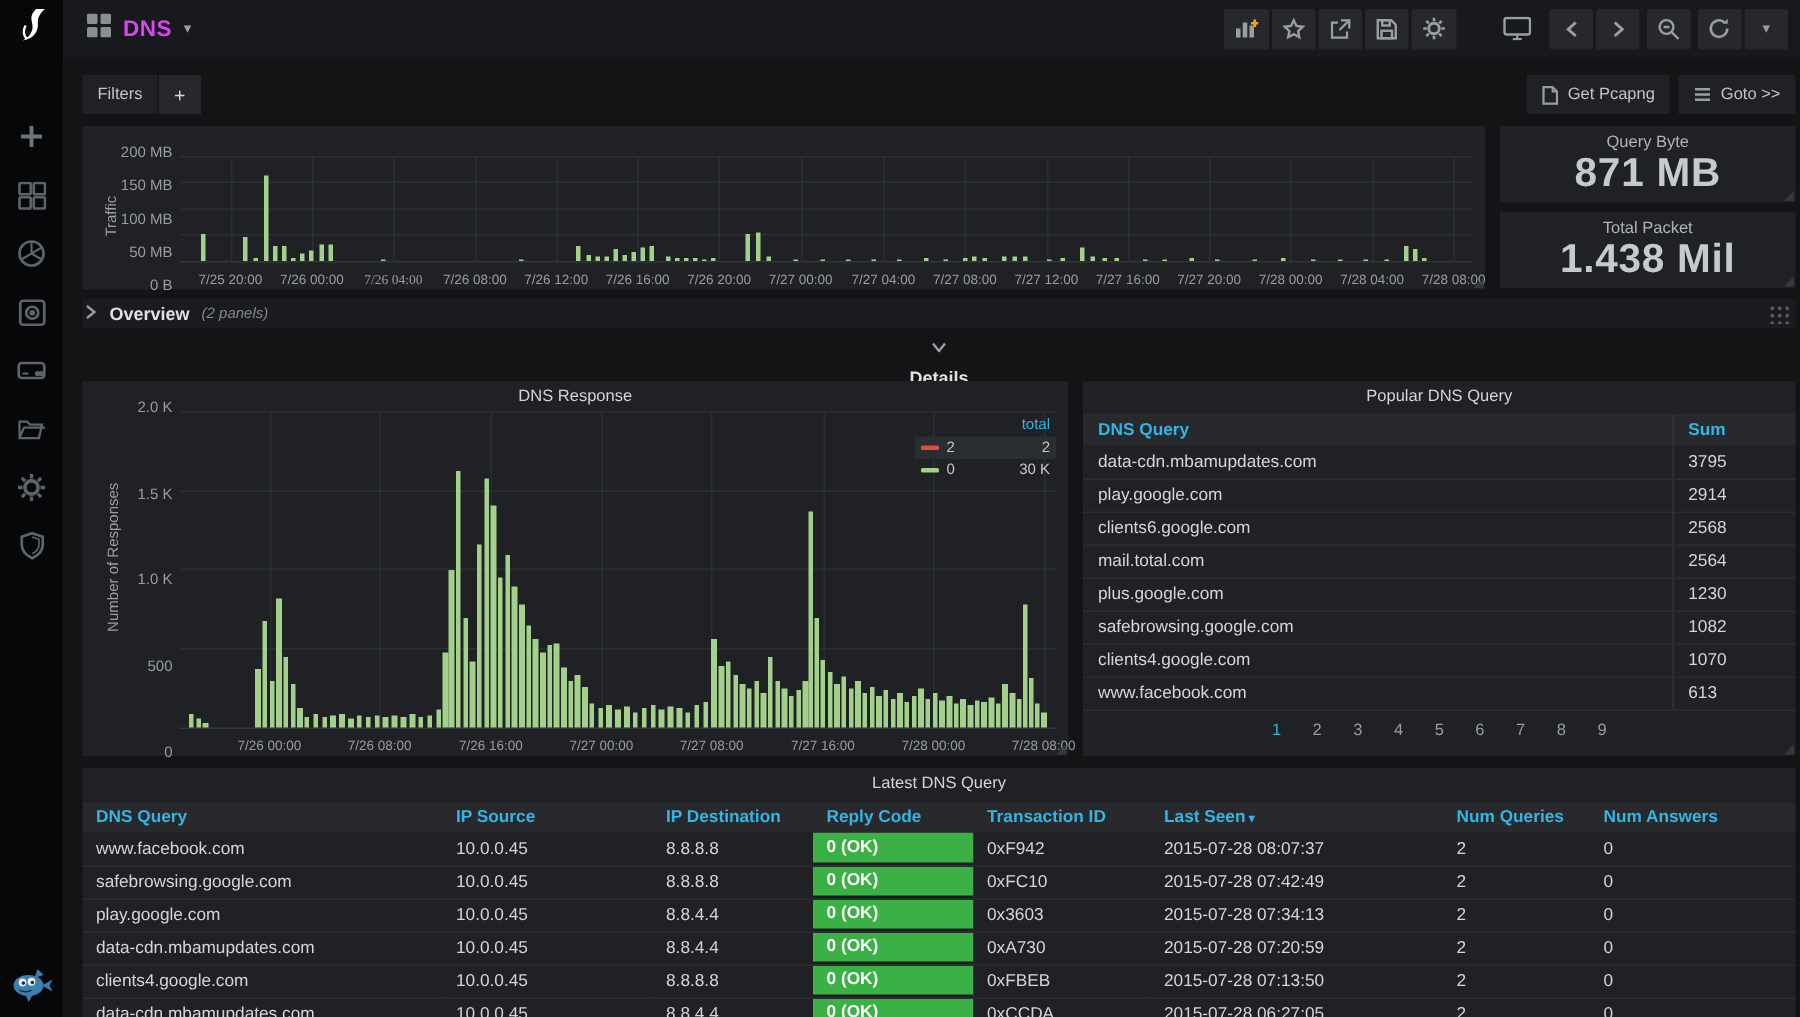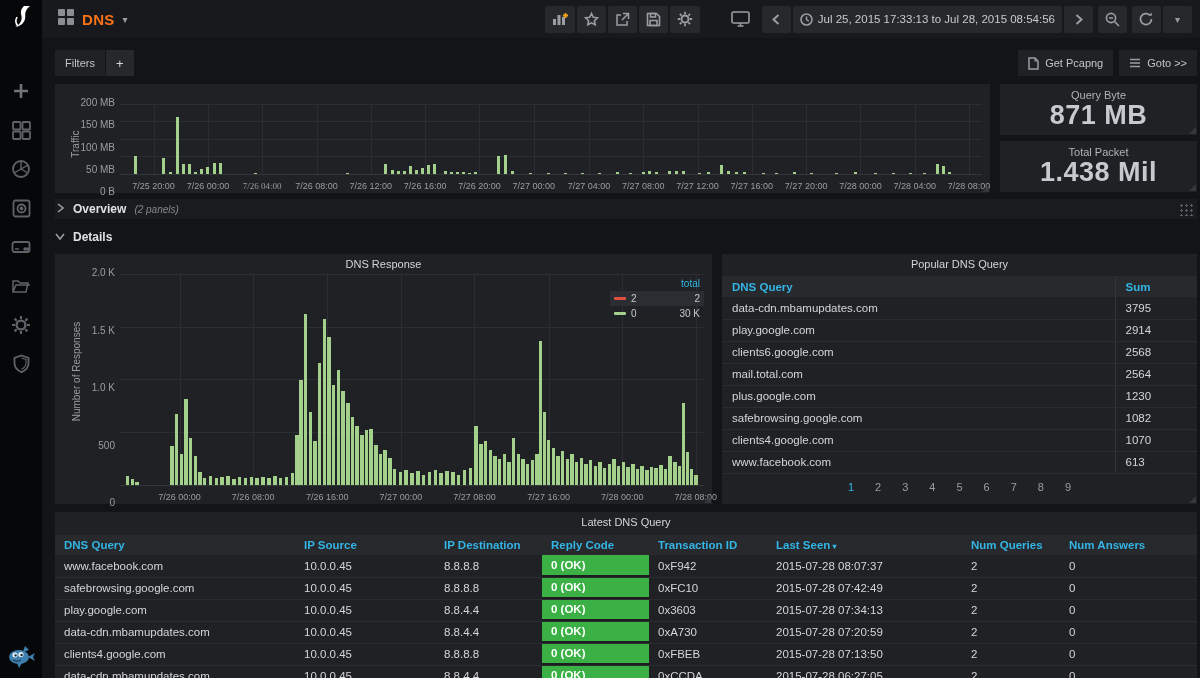--- a/index.html
+++ b/index.html
@@ -11,21 +11,21 @@
   .sidebar { position:absolute; left:0; top:0; width:42px; height:678px; background:#060708; z-index:5; }
   .side-logo { width:42px; height:40px; display:flex; align-items:center; justify-content:center; }
   .side-icons { display:flex; flex-direction:column; align-items:center; margin-top:40px; gap:17px; }
   .side-icon { width:22px; height:22px; display:flex; align-items:center; justify-content:center; cursor:pointer; opacity:.85; }
   .side-icon svg { stroke:#6f747a; fill:none; stroke-width:1.8; }
   .shark { position:absolute; left:6px; bottom:8px; width:30px; height:26px; }
 
   
   .navbar { position:absolute; left:42px; top:0; width:1158px; height:38px; background:#17191c; display:flex; align-items:center; padding:0 8px; }
   .nav-left { display:flex; align-items:center; gap:8px; padding-left:8px; }
-  .nav-title { font-size:15px; font-weight:700; color:#f97316; letter-spacing:.3px; }
+  .nav-title { font-size:15px; font-weight:700; color:#d946ef; letter-spacing:.3px; }
   .caret { color:#9a9da1; font-size:10px; }
   .nav-right { margin-left:auto; display:flex; align-items:center; gap:5px; }
   .nav-btn { height:27px; min-width:29px; background:#26282c; border-radius:2px; display:flex; align-items:center; justify-content:center; padding:0 7px; cursor:pointer; color:#9a9da1; font-size:12px; gap:5px; }
   .nav-btn svg { stroke:#9a9da1; fill:none; stroke-width:1.6; }
   .nav-group { display:flex; align-items:center; gap:2px; }
   .nav-spacer { width:14px; }
   .time-text { font-size:11.5px; color:#c9cacc; white-space:nowrap; }
 
   
   .submenu { position:absolute; left:55px; top:48px; width:1142px; height:30px; display:flex; align-items:center; }
@@ -49,21 +49,21 @@
   .panel-latest { left:55px; top:512px; width:1142px; height:166px; overflow:hidden; }
   .panel-latest:after { display:none; }
 
   
   .ss-title { text-align:center; font-size:11px; color:#b0b3b7; padding-top:5px; }
   .ss-value { text-align:center; font-size:27px; font-weight:700; color:#c6c9cd; letter-spacing:.5px; line-height:28px; }
 
   
   .dash-row { position:absolute; left:55px; width:1142px; height:20px; display:flex; align-items:center; gap:8px; cursor:pointer; }
   .row-overview { top:199px; background:#191b1e; }
-  .row-details { top:227px; }
+  .row-details { top:227px;flex-direction:column; }
   .row-chevron { color:#9a9da1; font-size:9px; width:10px; text-align:center; }
   .row-label { font-size:12px; font-weight:700; color:#e0e1e3; }
   .row-note { font-size:10px; font-style:italic; color:#85888c; }
   .drag-dots { margin-left:auto; width:14px; height:13px; margin-right:4px;
     background-image:radial-gradient(#5a5d61 1px, transparent 1.2px); background-size:5px 5px; cursor:grab; }
 
   
   .chart-body { position:absolute; left:6px; right:8px; top:18px; bottom:2px; display:flex; }
   .ylab { width:13px; position:relative; }
   .ylab span { position:absolute; left:-16px; top:50%; transform:rotate(-90deg) translateX(14%); transform-origin:center;
@@ -241,27 +241,20 @@
         <svg width="19" height="16" viewBox="0 0 19 16">
             <rect x="1" y="1" width="17" height="11" rx="1.5"></rect>
             <path d="M6.5 15h6M9.5 12v3" stroke-width="1.5"></path>
           </svg>
       </div>
       <div class="nav-group">
         <div class="nav-btn">
           <svg width="8" height="11" viewBox="0 0 8 11">
               <path d="M6.5 1L1.5 5.5 6.5 10" stroke-width="2"></path>
             </svg>
-        </div>
-        <div class="nav-btn">
-          <svg width="13" height="13" viewBox="0 0 13 13">
-              <circle cx="6.5" cy="6.5" r="5.5"></circle>
-              <path d="M6.5 3.5v3.2l2.3 1.5" stroke-width="1.4"></path>
-            </svg>
-          <span class="time-text">Jul 25, 2015 17:33:13 to Jul 28, 2015 08:54:56</span>
         </div>
         <div class="nav-btn">
           <svg width="8" height="11" viewBox="0 0 8 11">
               <path d="M1.5 1l5 4.5-5 4.5" stroke-width="2"></path>
             </svg>
         </div>
       </div>
       <div class="nav-btn">
         <svg width="15" height="15" viewBox="0 0 15 15">
             <circle cx="6" cy="6" r="4.6"></circle>

